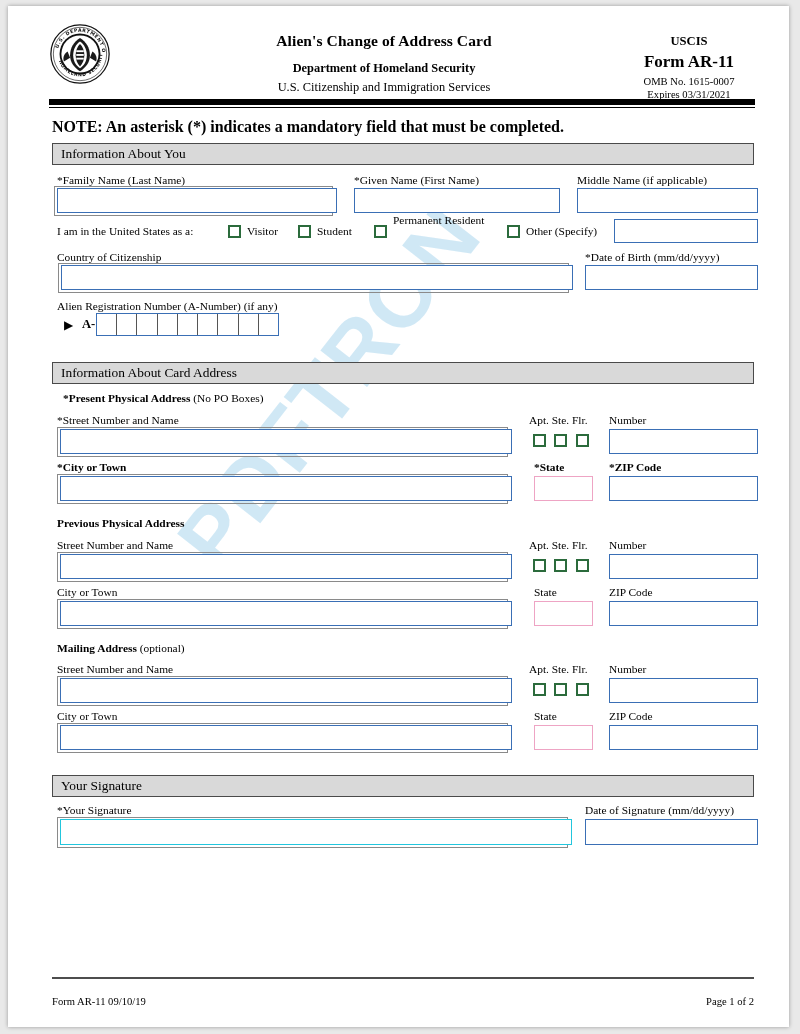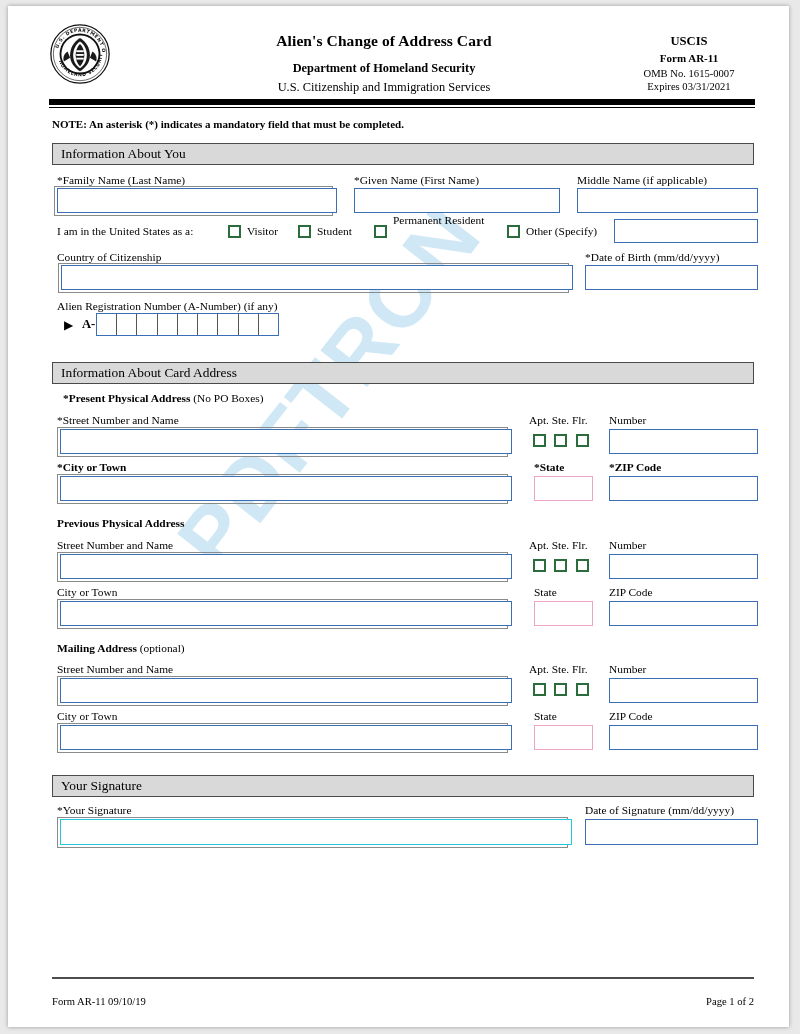--- a/index.html
+++ b/index.html
@@ -98,21 +98,21 @@
     margin-top: 4px;
   }
   .hdr-right {
     position: absolute;
     left: 578px;
     top: 16px;
     width: 134px;
     text-align: center;
   }
   .r1 { font-size: 12.6px; font-weight: bold; }
-  .r2 { font-size: 11px; font-weight: bold; margin-top: 3px; }
+  .r2 { font-size: 17px; font-weight: bold; margin-top: 3px; }
   .r3 { font-size: 10.6px; margin-top: 4px; }
   .r4 { font-size: 10.6px; margin-top: 2px; }
 
   .rule-thick {
     position: absolute;
     left: 41px;
     top: 93px;
     width: 706px;
     height: 6px;
     background: #000;
@@ -123,21 +123,21 @@
     top: 101px;
     width: 706px;
     height: 1px;
     background: #000;
   }
 
   .note {
     position: absolute;
     left: 44px;
     top: 112px;
-    font-size: 11px;
+    font-size: 16px;
     font-weight: bold;
   }
 
   
   .secbar {
     position: absolute;
     left: 44px;
     width: 702px;
     height: 22px;
     background: #d9d9d9;

